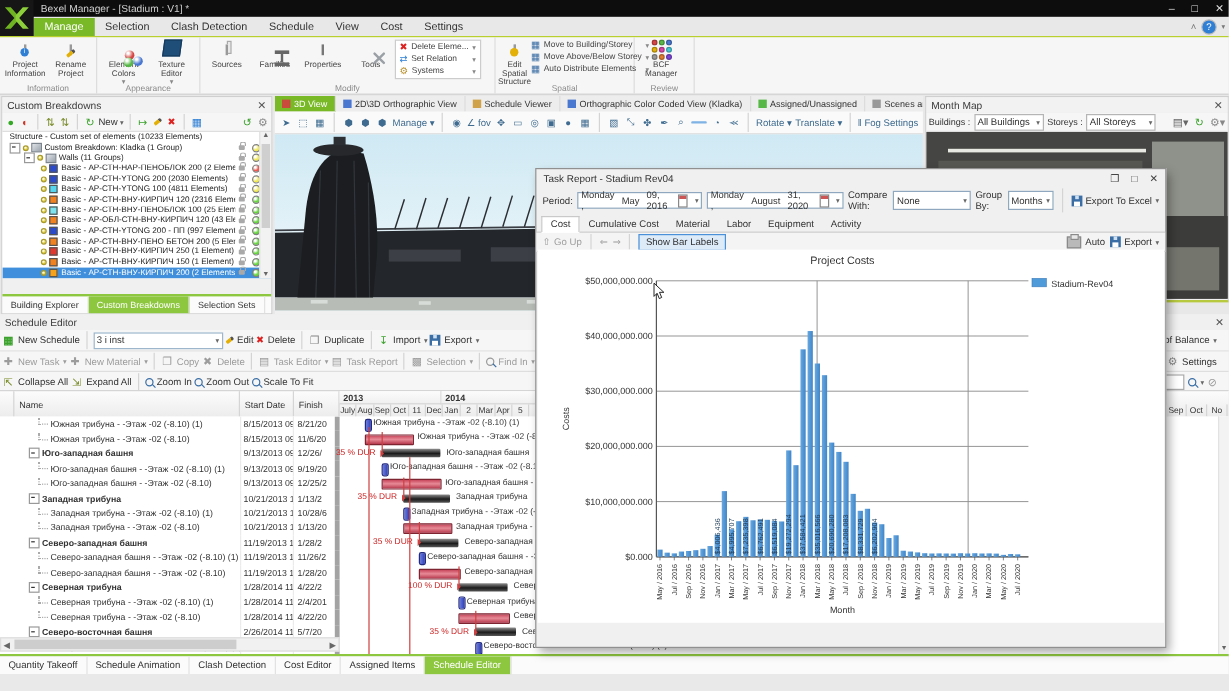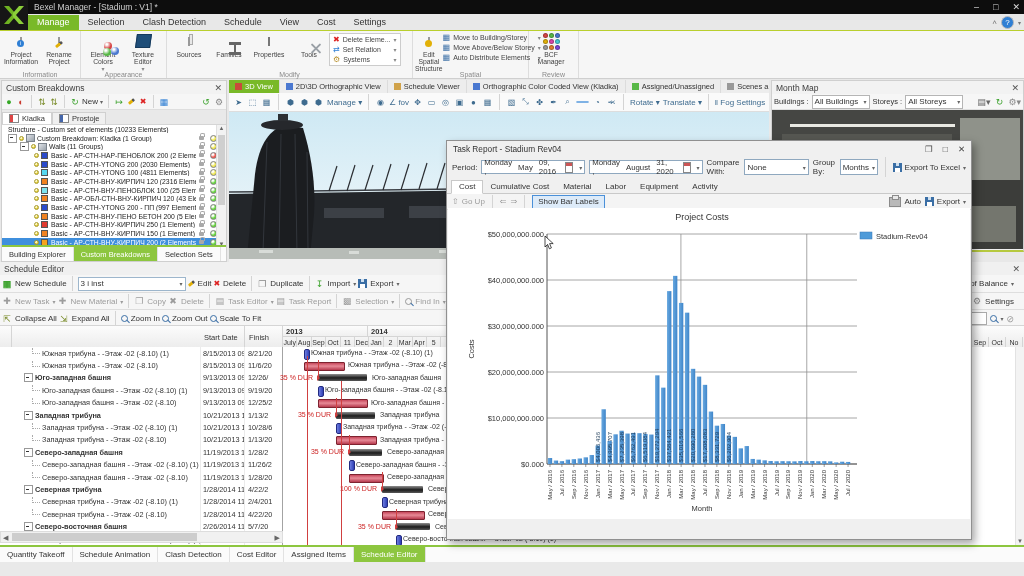--- a/index.html
+++ b/index.html
@@ -104,21 +104,21 @@
   #sch-tb3{height:17px;}
   .right-frag{margin-left:auto;display:flex;align-items:center;gap:3px;padding-right:8px;}
   #sch-theader{position:absolute;left:0;top:63px;width:1024px;height:22px;background:linear-gradient(#fcfcfc,#ececec);border-top:1px solid #d5d5d5;border-bottom:1px solid #c9c9c9;font-size:7.5px;color:#333;}
   .hcell{position:absolute;top:0;height:22px;border-right:1px solid #d5d5d5;display:flex;align-items:center;padding-left:4px;box-sizing:border-box;}
   .ycell{position:absolute;top:0;height:11px;border-right:1px solid #d5d5d5;border-bottom:1px solid #d5d5d5;font-weight:bold;display:flex;align-items:center;padding-left:3px;box-sizing:border-box;background:linear-gradient(#fcfcfc,#f0f0f0);}
   .mcell{position:absolute;top:11px;height:11px;border-right:1px solid #d5d5d5;font-size:7px;display:flex;align-items:center;justify-content:center;box-sizing:border-box;}
   #sch-body{position:absolute;left:0;top:85px;width:1024px;height:198px;background:#fff;overflow:hidden;}
   .srow{position:absolute;left:0;width:1024px;height:12.4px;font-size:7.3px;display:flex;align-items:center;}
   .srow .c-name{position:absolute;left:0;width:200px;height:100%;border-right:1px solid #ebebeb;display:flex;align-items:center;overflow:hidden;white-space:nowrap;}
   .srow .c-start{position:absolute;left:200px;width:45px;height:100%;border-right:1px solid #ebebeb;display:flex;align-items:center;padding-left:3px;box-sizing:border-box;overflow:hidden;white-space:nowrap;}
-  .srow .c-fin{position:absolute;left:245px;width:38px;height:100%;border-right:1px solid #a3a3a3;display:flex;align-items:center;padding-left:3px;box-sizing:border-box;overflow:hidden;white-space:nowrap;}
+  .srow .c-fin{position:absolute;left:245px;width:38px;height:100%;border-right:4px solid #a3a3a3;display:flex;align-items:center;padding-left:3px;box-sizing:border-box;overflow:hidden;white-space:nowrap;}
   .srow.grp .c-name{font-weight:bold;}
   .gstub{width:7px;height:5px;border-left:1px dotted #aaa;border-bottom:1px dotted #aaa;margin:0 2px 4px 0;flex:none;}
   .gbar{position:absolute;height:7px;top:2.5px;border-radius:1px;}
   .gbar.task{background:linear-gradient(#c7485c,#e78a97 45%,#b63a4e);border:0.5px solid #7e2330;}
   .gbar.group{background:linear-grad ient(#909090,#1c1c1c 55%,#585858);}
   .gbar.group{background:linear-gradient(#909090,#1c1c1c 55%,#585858);}
   .gms{position:absolute;width:4px;height:9px;top:1.5px;border-radius:2px;background:linear-gradient(90deg,#6d7de0,#2f3fb4);border:0.5px solid #222a80;}
   .glabel{position:absolute;top:2px;font-size:7px;color:#333;white-space:nowrap;}
   .gdur{position:absolute;top:2px;width:57px;text-align:right;font-size:7px;color:#cc2222;white-space:nowrap;}
   .rline{position:absolute;width:1px;background:#d04040;}
@@ -341,30 +341,20 @@
         <span class="pencil" style="width:7px;"></span>
       </span>
     <span class="tb-ic redx">✖</span>
     <span class="sep"></span>
     <span class="tb-ic" style="color:#2f7fd4;">▦</span>
     <span style="margin-left:auto;display:flex;gap:3px;">
       <span class="tb-ic" style="color:#3da32e;">↺</span>
       <span class="tb-ic" style="color:#888;">⚙</span>
     </span>
   </div>
-  <div id="bd-tabs">
-      <div class="bd-tab active">
-        <span class="mini-table"></span>
-        <span>Kladka</span>
-      </div>
-      <div class="bd-tab">
-        <span class="mini-table blue"></span>
-        <span>Prostoje</span>
-      </div>
-    </div>
   <div id="bd-tree">
     <div class="trow" style="padding-left: 6px;">
         <span style="overflow: hidden; text-overflow: clip;">Structure - Custom set of elements (10233 Elements)</span>
       </div>
       <div class="trow" style="padding-left: 6px;">
         <span class="texp"></span>
         <span class="tdot"></span>
         <span class="tcube"></span>
         <span style="overflow: hidden; text-overflow: clip;">Custom Breakdown: Kladka (1 Group)</span>
         <span class="tlock"></span>
@@ -728,20 +718,21 @@
       </span>
     <span class="right-frag">
       <span style="width:26px;height:11px;background:#fff;border:1px solid #aaa;display:inline-block;"></span>
       <span class="mag"></span>
       <span style="font-size:6px;color:#666;">▾</span>
       <span style="color:#999;font-size:9px;">⊘</span>
     </span>
   </div>
   <div id="sch-theader">
       <div class="hcell" style="left: 0px; width: 12px;"></div>
+      <div class="hcell" style="left: 12px; width: 188px;">Name</div>
       <div class="hcell" style="left: 200px; width: 45px;">Start Date</div>
       <div class="hcell" style="left: 245px; width: 38px;">Finish</div>
       <div class="ycell" style="left: 283px; width: 85px;">2013</div>
       <div class="ycell" style="left: 368px; width: 604px;">2014</div>
       <div class="mcell" style="left: 283px; width: 14.4px;">July</div>
       <div class="mcell" style="left: 297.4px; width: 14.4px;">Aug</div>
       <div class="mcell" style="left: 311.8px; width: 14.4px;">Sep</div>
       <div class="mcell" style="left: 326.2px; width: 14.4px;">Oct</div>
       <div class="mcell" style="left: 340.6px; width: 14.4px;">11</div>
       <div class="mcell" style="left: 355px; width: 14.4px;">Dec</div>

